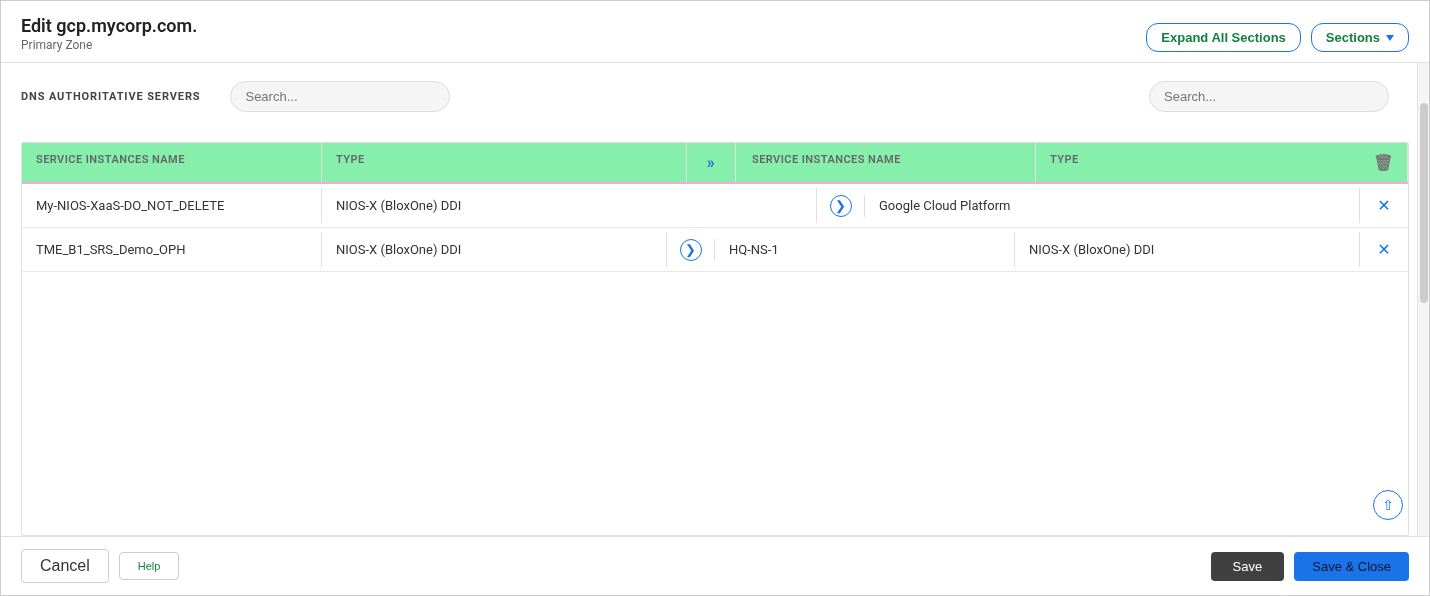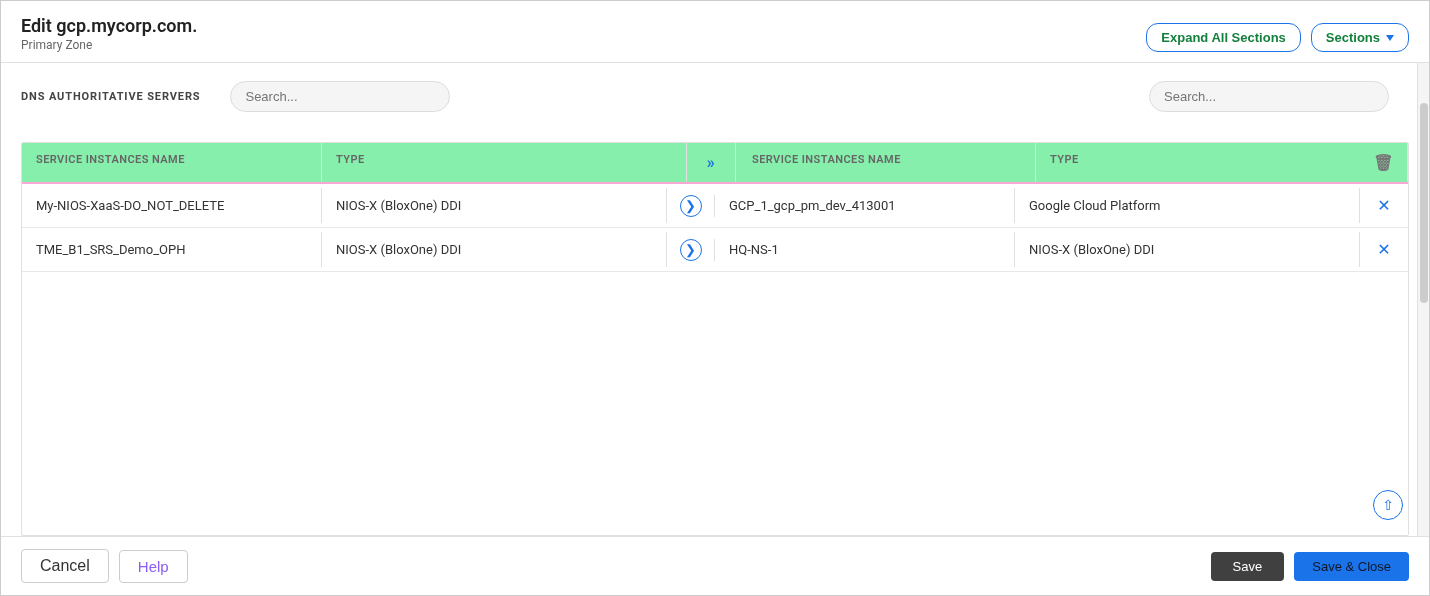--- a/index.html
+++ b/index.html
@@ -240,25 +240,25 @@
       background: #fff;
       color: #333;
       padding: 7px 18px;
       border-radius: 4px;
       cursor: pointer;
       font-size: 16px;
     }
     .btn-help {
       border: 1.5px solid #ccc;
       background: #fff;
-      color: #8b5cf6;
+      color: #15803d;
       padding: 7px 18px;
       border-radius: 4px;
       cursor: pointer;
-      font-size: 15px;
+      font-size: 11px;
     }
     .btn-save {
       background: #404040;
       color: #fff;
       border: none;
       padding: 7px 22px;
       border-radius: 4px;
       cursor: pointer;
       font-size: 13px;
       font-weight: 500;
@@ -342,21 +342,20 @@
         </div>
 
         <div class="table-body">
 
           <div class="table-row-item">
             <div class="cell cell-name-left">My-NIOS-XaaS-DO_NOT_DELETE</div>
             <div class="cell cell-type-left">NIOS-X (BloxOne) DDI</div>
             <div class="cell-arrow">
               <div class="circle-arrow">❯</div>
             </div>
-            <div class="cell cell-name-right">GCP_1_gcp_pm_dev_413001</div>
             <div class="cell cell-type-right">Google Cloud Platform</div>
             <div class="cell-action">
               <span class="x-icon">✕</span>
             </div>
           </div>
 
           <div class="table-row-item">
             <div class="cell cell-name-left">TME_B1_SRS_Demo_OPH</div>
             <div class="cell cell-type-left">NIOS-X (BloxOne) DDI</div>
             <div class="cell-arrow">

